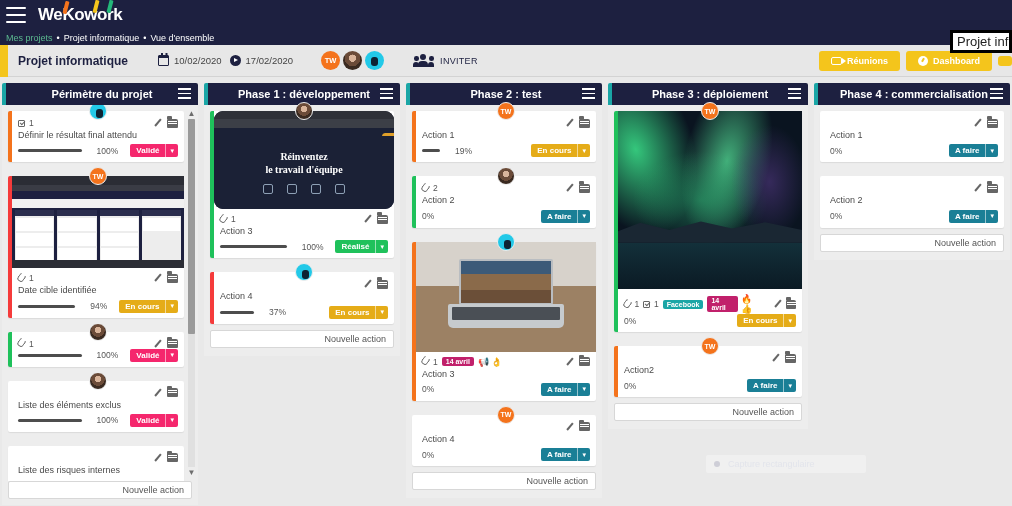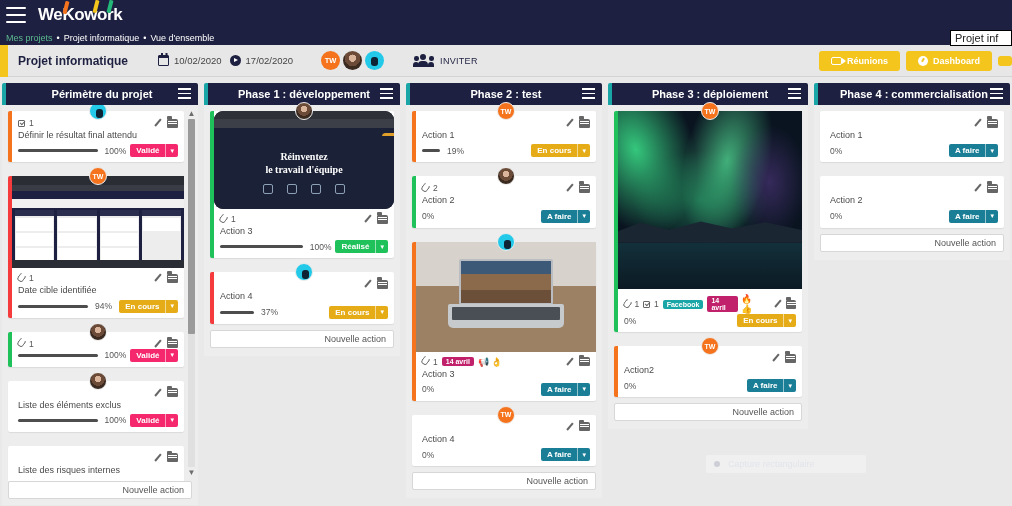--- a/index.html
+++ b/index.html
@@ -41,21 +41,21 @@
   .crumbbar .c-green { color: #5bb88f; }
   .crumbbar .c-white { color: #ffffff; }
   .crumbbar .dot { color: #ffffff; margin: 0 4px; font-size: 9px; }
 
   .tooltipbar {
     position: absolute; top: 30px; left: 0; width: 100%; height: 15px;
     background: #b8b8b8; z-index: 5;
   }
   .tooltip-chip {
     position: absolute; right: 0px; top: 30px; background: #fff;
-    border: 1px solid #000000; font-size: 11px; color: #222;
+    border: 3px solid #000000; font-size: 13px; color: #222;
     padding: 1px 4px; z-index: 31; white-space: nowrap;
     overflow: hidden; width: 62px;
   }
 
   
   .projbar {
     height: 32px; background: #e7e7e7; display: flex; align-items: center;
     position: relative; border-bottom: 1px solid #d3d3d3;
   }
   .projbar .accent { width: 8px; height: 32px; background: #f4c51c; }
@@ -140,21 +140,21 @@
   .tag-fb { background: #1aa6a6; }
   .tag-date { background: #c1206b; }
   .emo { font-size: 9px; }
   .pen { width: 10px; height: 10px; position: relative; cursor: pointer; }
   .pen:before{content:"";position:absolute;width:1.8px;height:9px;background:#666;left:4px;top:0;transform:rotate(40deg);}
   .folder { width: 11px; height: 9px; background: #666; border-radius: 1px 2px 1px 1px; position: relative; cursor: pointer;}
   .folder:before{content:"";position:absolute;top:-2.5px;left:0;width:5px;height:3px;background:#666;border-radius:1px 1px 0 0;}
   .folder:after{content:"";position:absolute;top:2px;left:1px;width:9px;height:1px;background:#fff;
     box-shadow:0 2px 0 #fff;}
   .card-title { font-size: 9px; color: #4a4a4a; padding: 2px 0 3px 0; line-height: 1.25; }
-  .prog-row { display: flex; align-items: center; gap: 4px; }
+  .prog-row { display: flex; align-items: center; gap: 12px; }
   .prog { height: 3px; background: #4d4d4d; border-radius: 2px; }
   .prog-label { font-size: 8.5px; color: #555; margin-left: 3px; }
   .statusbox { margin-left: auto; display: flex; align-items: stretch; }
   .status { font-size: 8px; font-weight: bold; color: #fff; padding: 2px 6px;
     border-radius: 2px 0 0 2px; white-space: nowrap; }
   .caret { font-size: 7px; color: #fff; padding: 2px 4px; border-radius: 0 2px 2px 0;
     border-left: 1px solid rgba(255,255,255,.55); display:flex;align-items:center; cursor: pointer;}
   .s-valide  { background: #f5276d; }
   .s-encours { background: #e5ac18; }
   .s-realise { background: #1fc15b; }

